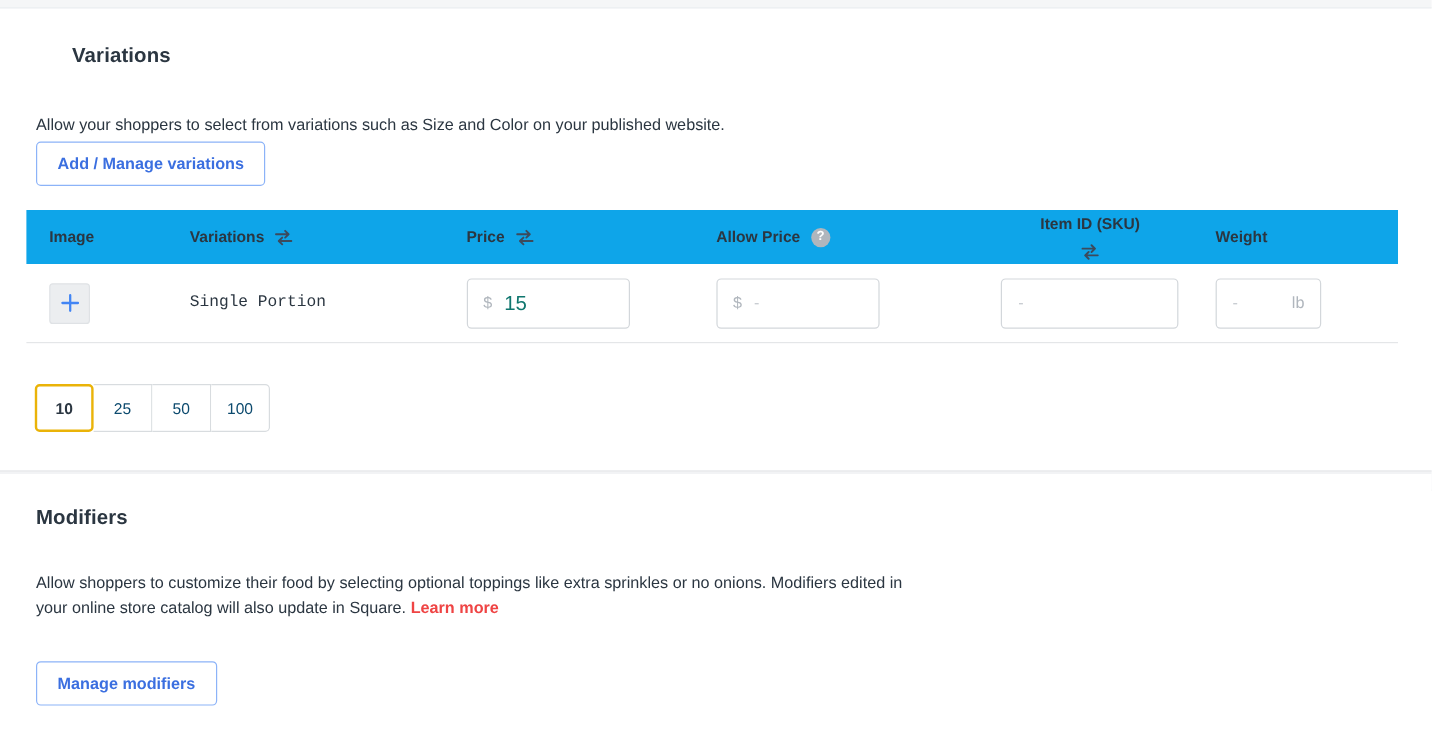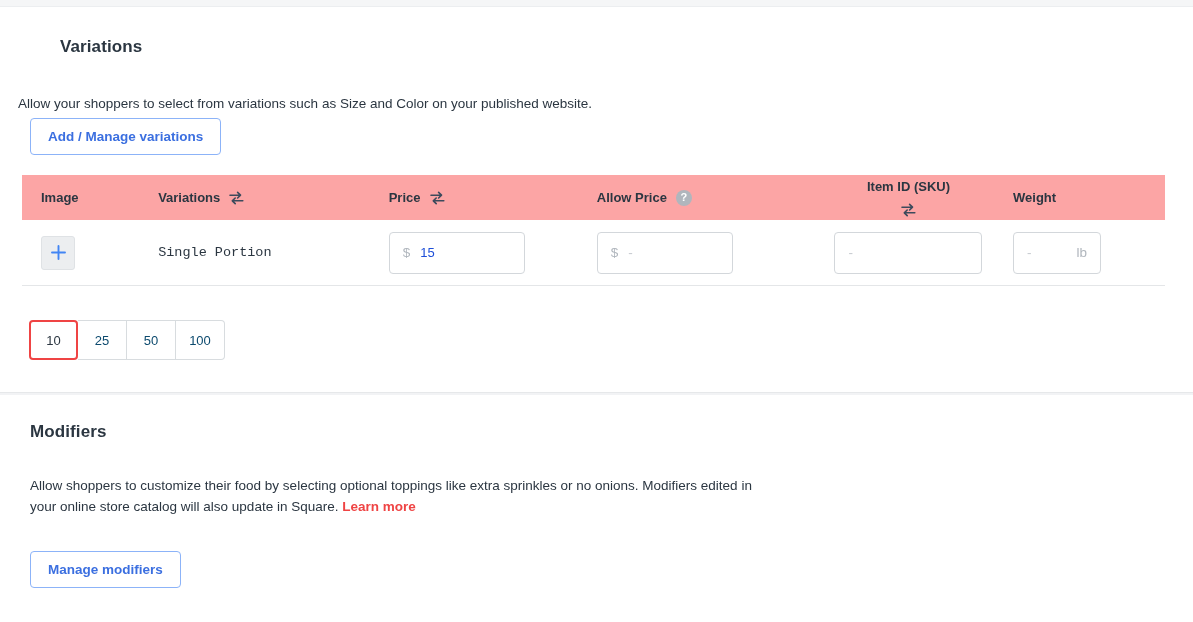--- a/index.html
+++ b/index.html
@@ -102,21 +102,21 @@
   
   .var-table {
     position: absolute;
     left: 22px;
     top: 167px;
     width: 1143px;
   }
   .var-head {
     display: flex;
     align-items: center;
-    background: #fca5a5;
+    background: #0ea5e9;
     height: 45px;
   }
   .var-head .cell {
     display: flex;
     align-items: center;
     gap: 9px;
     font-size: 13px;
     font-weight: 700;
     color: #2b3641;
   }
@@ -200,22 +200,22 @@
     background: #ffffff;
     padding: 0 13px;
     cursor: text;
   }
   .field .prefix,
   .field .suffix {
     color: #b0b6bd;
     font-size: 13.5px;
   }
   .field .value {
-    color: #1d4ed8;
-    font-size: 13px;
+    color: #0f766e;
+    font-size: 17px;
     margin-left: 10px;
   }
   .field .ph {
     color: #c6cbd0;
     font-size: 13.5px;
     margin-left: 10px;
   }
   .field .suffix { margin-left: auto; }
 
   .f-price  { width: 136px; }
@@ -243,37 +243,37 @@
     font-size: 13px;
     font-weight: 400;
     color: #0c4a6e;
     cursor: pointer;
     font-family: "Liberation Sans", sans-serif;
     padding: 0 12px;
   }
   .pager-btn:first-child { border-left-width: 1px; border-radius: 4px 0 0 4px; }
   .pager-btn:last-child  { border-radius: 0 4px 4px 0; }
   .pager-btn.active {
-    border: 2px solid #ef4444;
+    border: 2px solid #eab308;
     border-radius: 4px;
     color: #2b3641;
-    font-weight: 400;
+    font-weight: 700;
     z-index: 2;
   }
 </style>
 </head>
 <body>
 
 <div class="top-strip"></div>
 
 <section class="panel panel-variations">
 
   <h2 class="section-title inner" style="position:absolute;left:30px;top:29px;">Variations</h2>
 
-  <p class="section-desc" style="position:absolute;left:18px;top:85px;width:900px;">Allow your shoppers to select from variations such as Size and Color on your published website.</p>
+  <p class="section-desc" style="position:absolute;left:30px;top:85px;width:900px;">Allow your shoppers to select from variations such as Size and Color on your published website.</p>
 
   <button class="btn-outline" id="add-manage-variations">Add / Manage variations</button>
 
   <div class="var-table">
 
     <div class="var-head">
       <div class="cell c-image">
         <span>Image</span>
       </div>
       <div class="cell c-variation">

